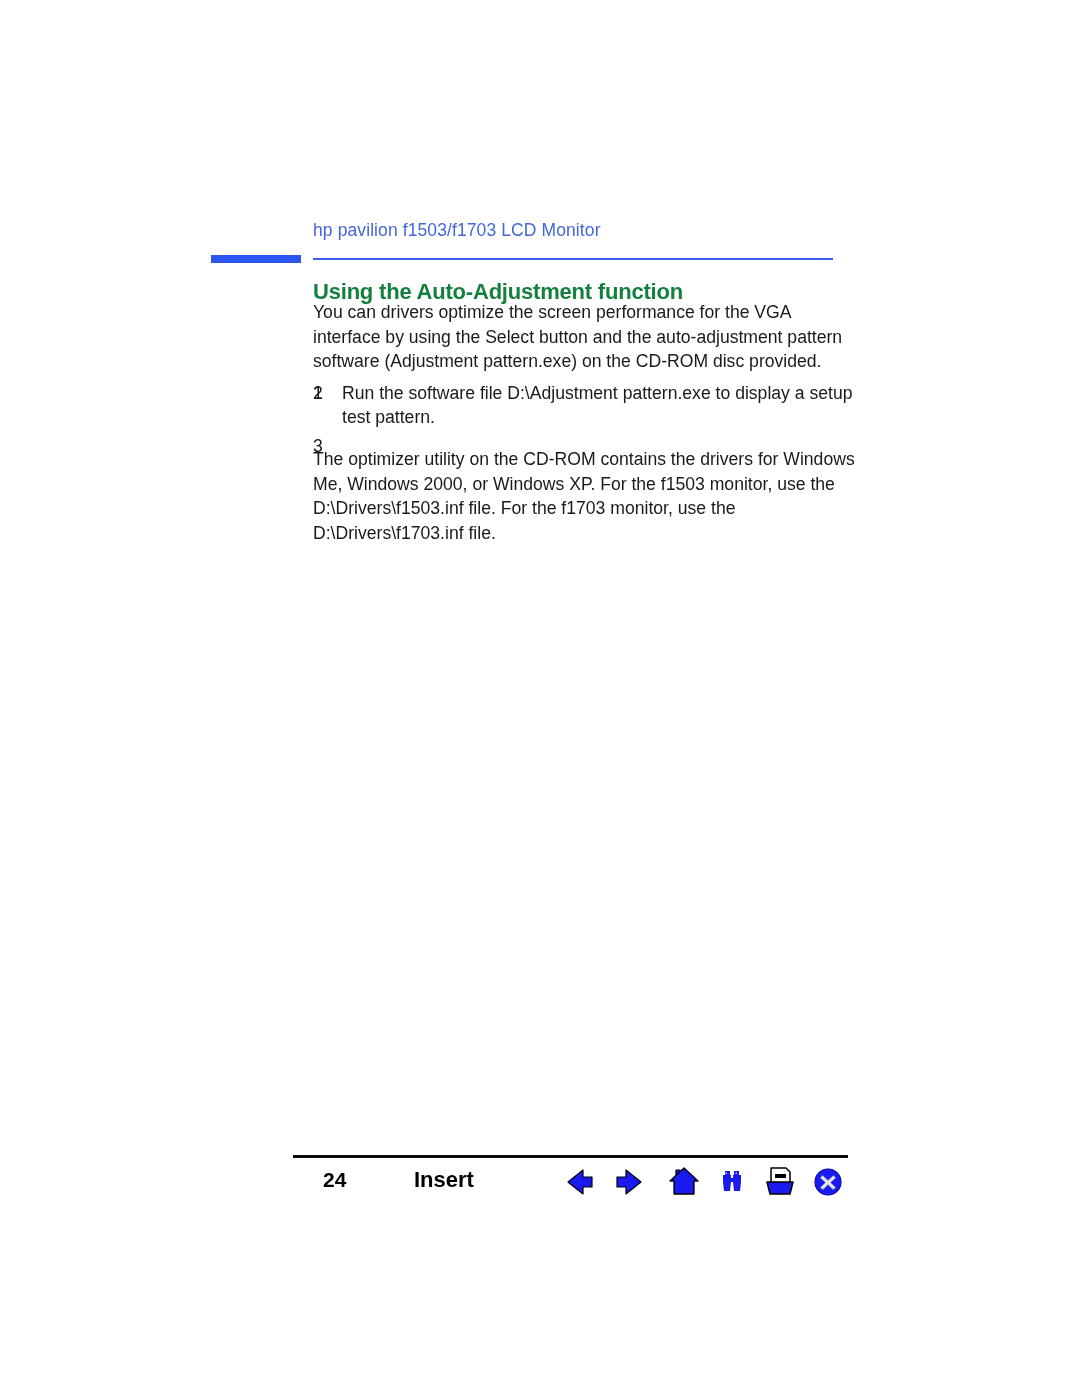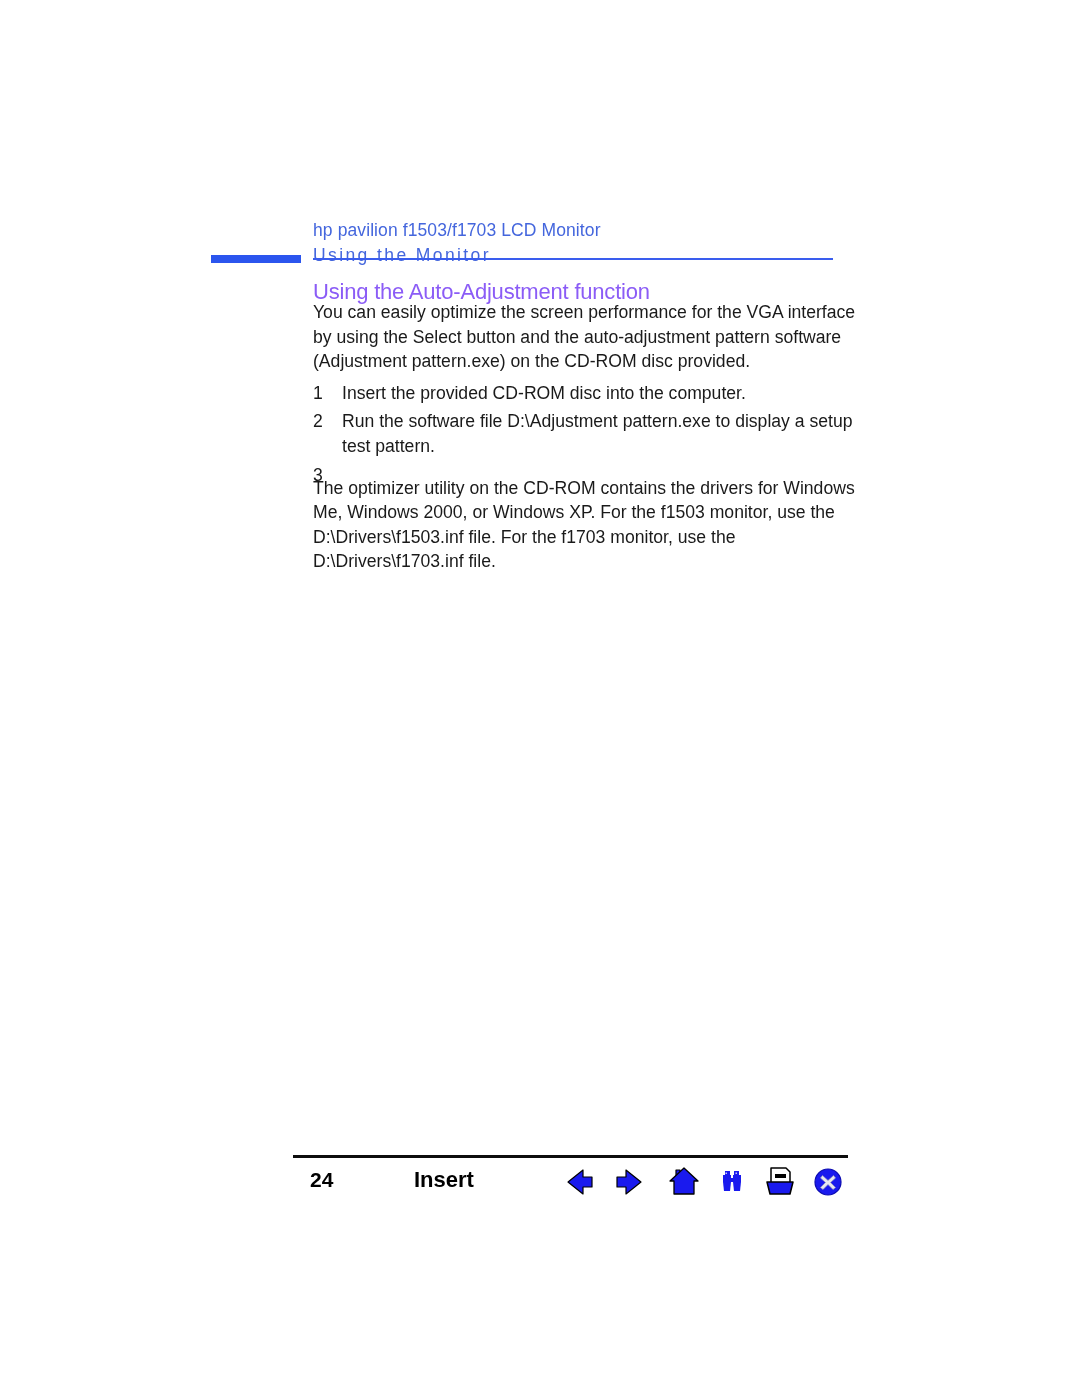--- a/index.html
+++ b/index.html
@@ -71,23 +71,23 @@
     background: #3A5DEE;
   }
 
   
   .section-heading {
     position: absolute;
     left: 313px;
     top: 264px;
     width: 560px;
     font-size: 22px;
-    font-weight: normal;
+    font-weight: bold;
     letter-spacing: -0.2px;
-    color: #8b5cf6;
+    color: #15803d;
     white-space: nowrap;
   }
 
   
   .body-col {
     position: absolute;
     left: 313px;
     top: 300px;
     width: 545px;
     font-size: 17.6px;
@@ -129,21 +129,21 @@
   }
   .footer-row {
     position: absolute;
     left: 293px;
     top: 1163px;
     width: 560px;
     height: 40px;
   }
   .page-number {
     position: absolute;
-    left: 17px;
+    left: 30px;
     top: 5px;
     font-size: 21px;
     font-weight: bold;
     color: #000;
   }
   .lang-label {
     position: absolute;
     left: 121px;
     top: 4px;
     font-size: 22px;
@@ -176,38 +176,36 @@
   .ni-print   { left: 199px; }
   .ni-close   { left: 247px; }
 </style>
 </head>
 <body>
 
 <div class="page">
 
   <div class="header-block">
     <div class="header-line1">hp pavilion f1503/f1703 LCD Monitor</div>
-    <div class="header-line2">Using the Monitor</div>
   </div>
 
   <div class="rule-row">
     <div class="blue-tab"></div>
     <div class="blue-rule"></div>
   </div>
 
   <h1 class="section-heading">Using the Auto-Adjustment function</h1>
 
   <div class="body-col">
 
-    <p class="para tight">You can easily optimize the screen performance for the VGA interface by using the Select button and the auto-adjustment pattern software (Adjustment pattern.exe) on the CD-ROM disc provided.</p>
+    <p class="para tight">You can drivers optimize the screen performance for the VGA interface by using the Select button and the auto-adjustment pattern software (Adjustment pattern.exe) on the CD-ROM disc provided.</p>
 
     <ol class="steps">
       <li class="step">
         <span class="step-num">1</span>
-        <span class="step-text">Insert the provided CD-ROM disc into the computer.</span>
       </li>
       <li class="step">
         <span class="step-num">2</span>
         <span class="step-text">Run the software file D:\Adjustment pattern.exe to display a setup test pattern.</span>
       </li>
       <li class="step">
         <span class="step-num">3</span>
       </li>
     </ol>
 

